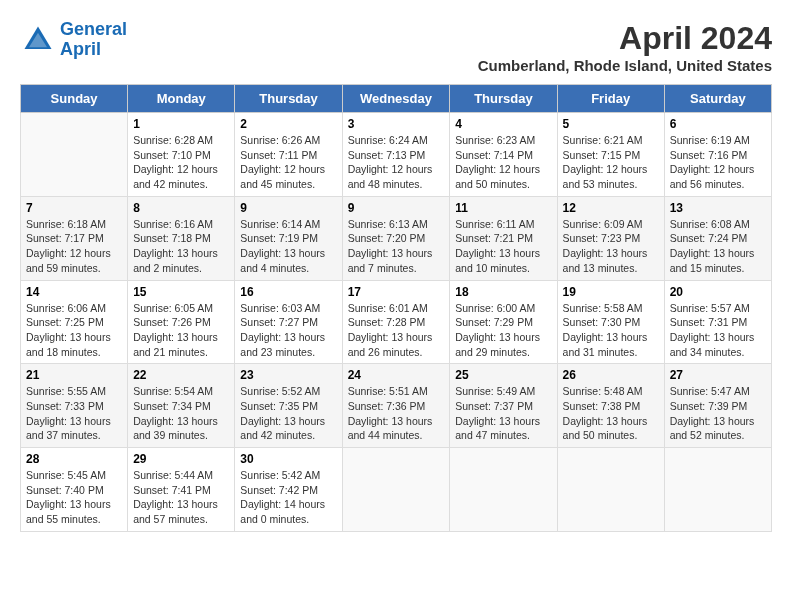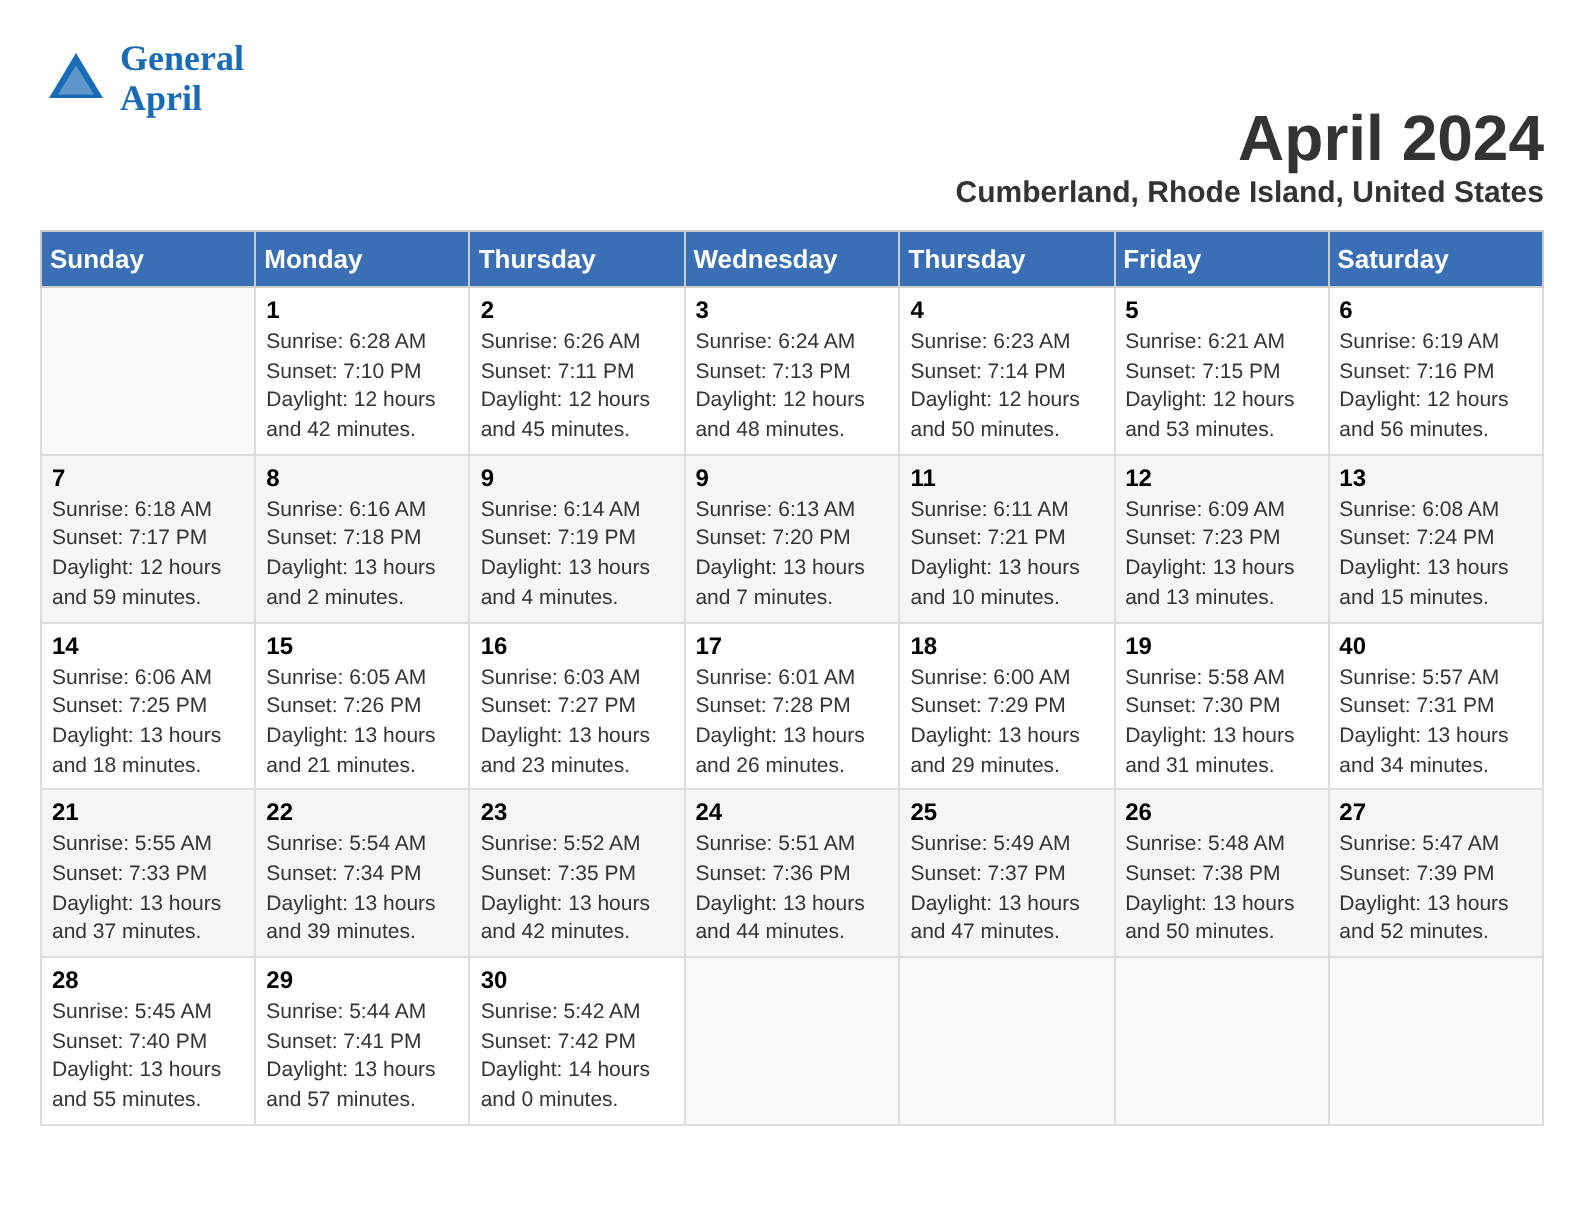--- a/index.html
+++ b/index.html
@@ -13,58 +13,56 @@
     .header {
       display: flex;
       justify-content: space-between;
       align-items: flex-start;
       margin-bottom: 10px;
     }
     .logo {
       display: flex;
       align-items: center;
       gap: 4px;
-      font-family: Liberation Serif, serif;
     }
     .logo-text {
       font-size: 18px;
       font-weight: bold;
       color: #333;
       line-height: 1.1;
     }
     .logo-blue { color: #1a6bb5; }
     .logo-icon {
       width: 36px;
       height: 36px;
     }
     .title-block {
       text-align: right;
     }
     .main-title {
       font-size: 32px;
       font-weight: bold;
       color: #333;
-      margin-top: 31px;
     }
     .subtitle {
       font-size: 15px;
       color: #333;
       font-weight: bold;
       margin-left: 24px;
     }
     .calendar {
       width: 100%;
       border-collapse: collapse;
       font-size: 11px;
     }
     .calendar th {
       background-color: #3a6fb5;
       color: #fff;
       padding: 6px 4px;
-      text-align: left;
+      text-align: center;
       font-size: 13px;
       font-weight: bold;
       border: 1px solid #ccc;
     }
     .calendar td {
       vertical-align: top;
       padding: 4px 5px;
       border: 1px solid #ddd;
       height: 80px;
       width: 108px;
@@ -197,21 +195,21 @@
         </td>
         <td>
           <span class="day-num">18</span>
           <div class="day-info">Sunrise: 6:00 AM<br>Sunset: 7:29 PM<br>Daylight: 13 hours<br>and 29 minutes.</div>
         </td>
         <td>
           <span class="day-num">19</span>
           <div class="day-info">Sunrise: 5:58 AM<br>Sunset: 7:30 PM<br>Daylight: 13 hours<br>and 31 minutes.</div>
         </td>
         <td>
-          <span class="day-num">40</span>
+          <span class="day-num">20</span>
           <div class="day-info">Sunrise: 5:57 AM<br>Sunset: 7:31 PM<br>Daylight: 13 hours<br>and 34 minutes.</div>
         </td>
       </tr>
       <tr>
         <td>
           <span class="day-num">21</span>
           <div class="day-info">Sunrise: 5:55 AM<br>Sunset: 7:33 PM<br>Daylight: 13 hours<br>and 37 minutes.</div>
         </td>
         <td>
           <span class="day-num">22</span>

